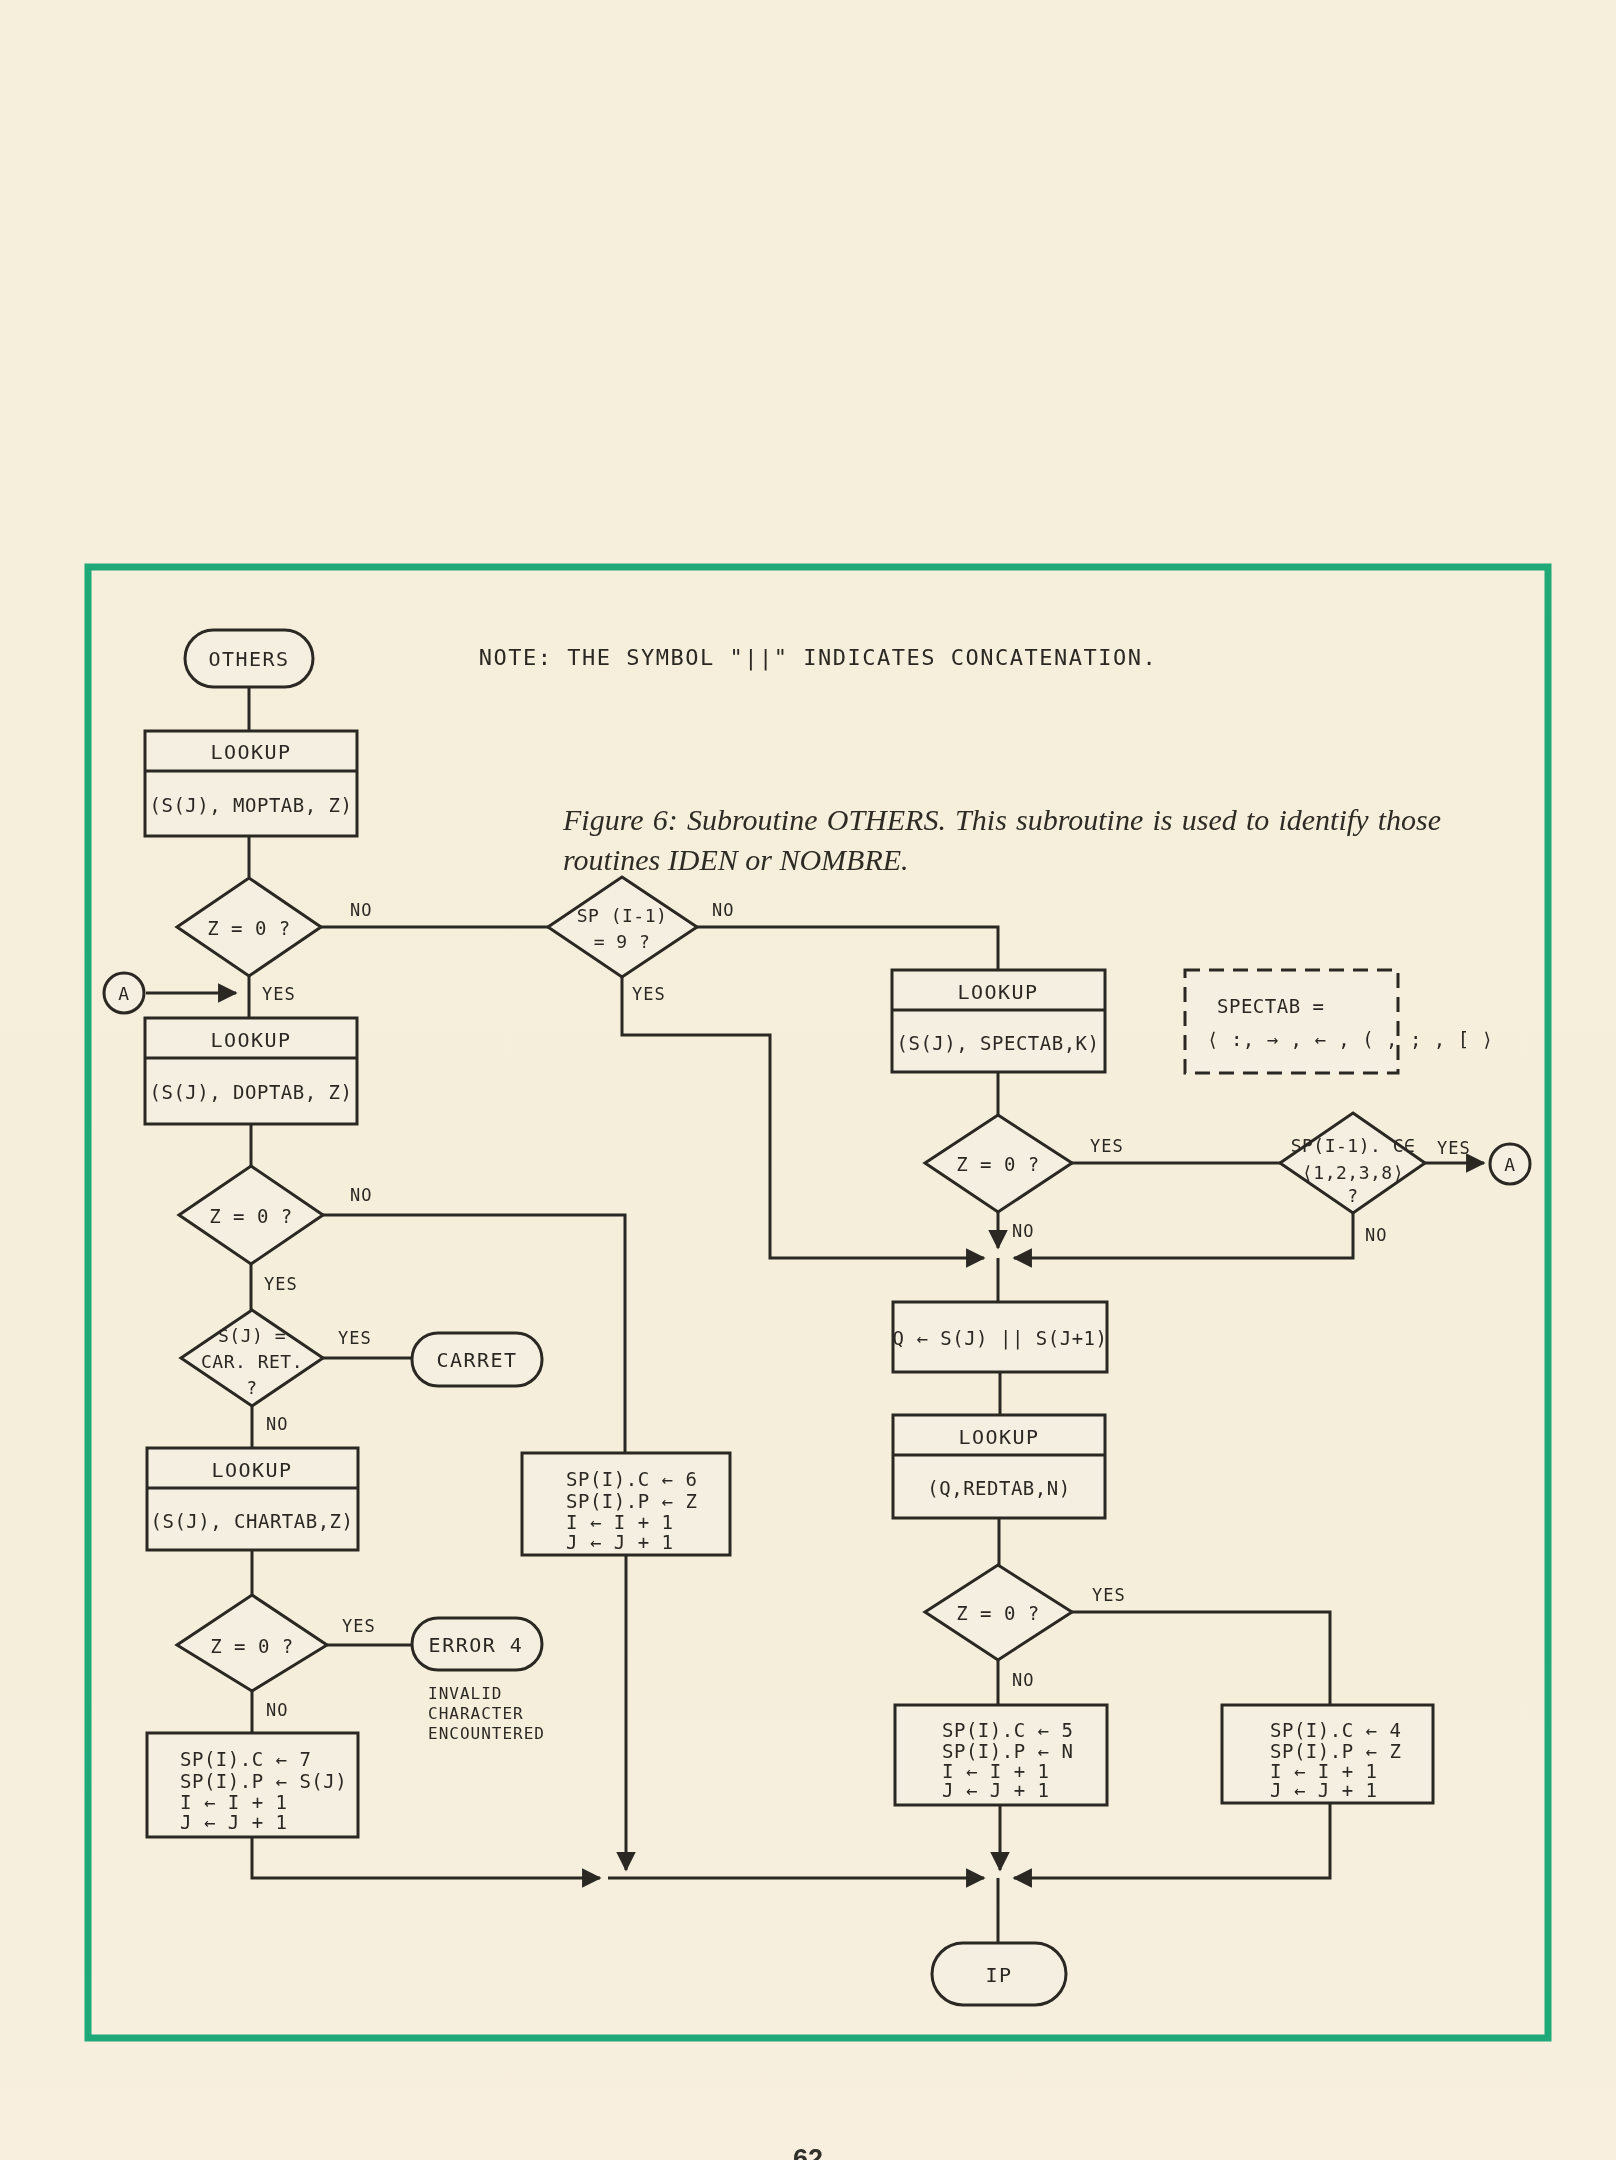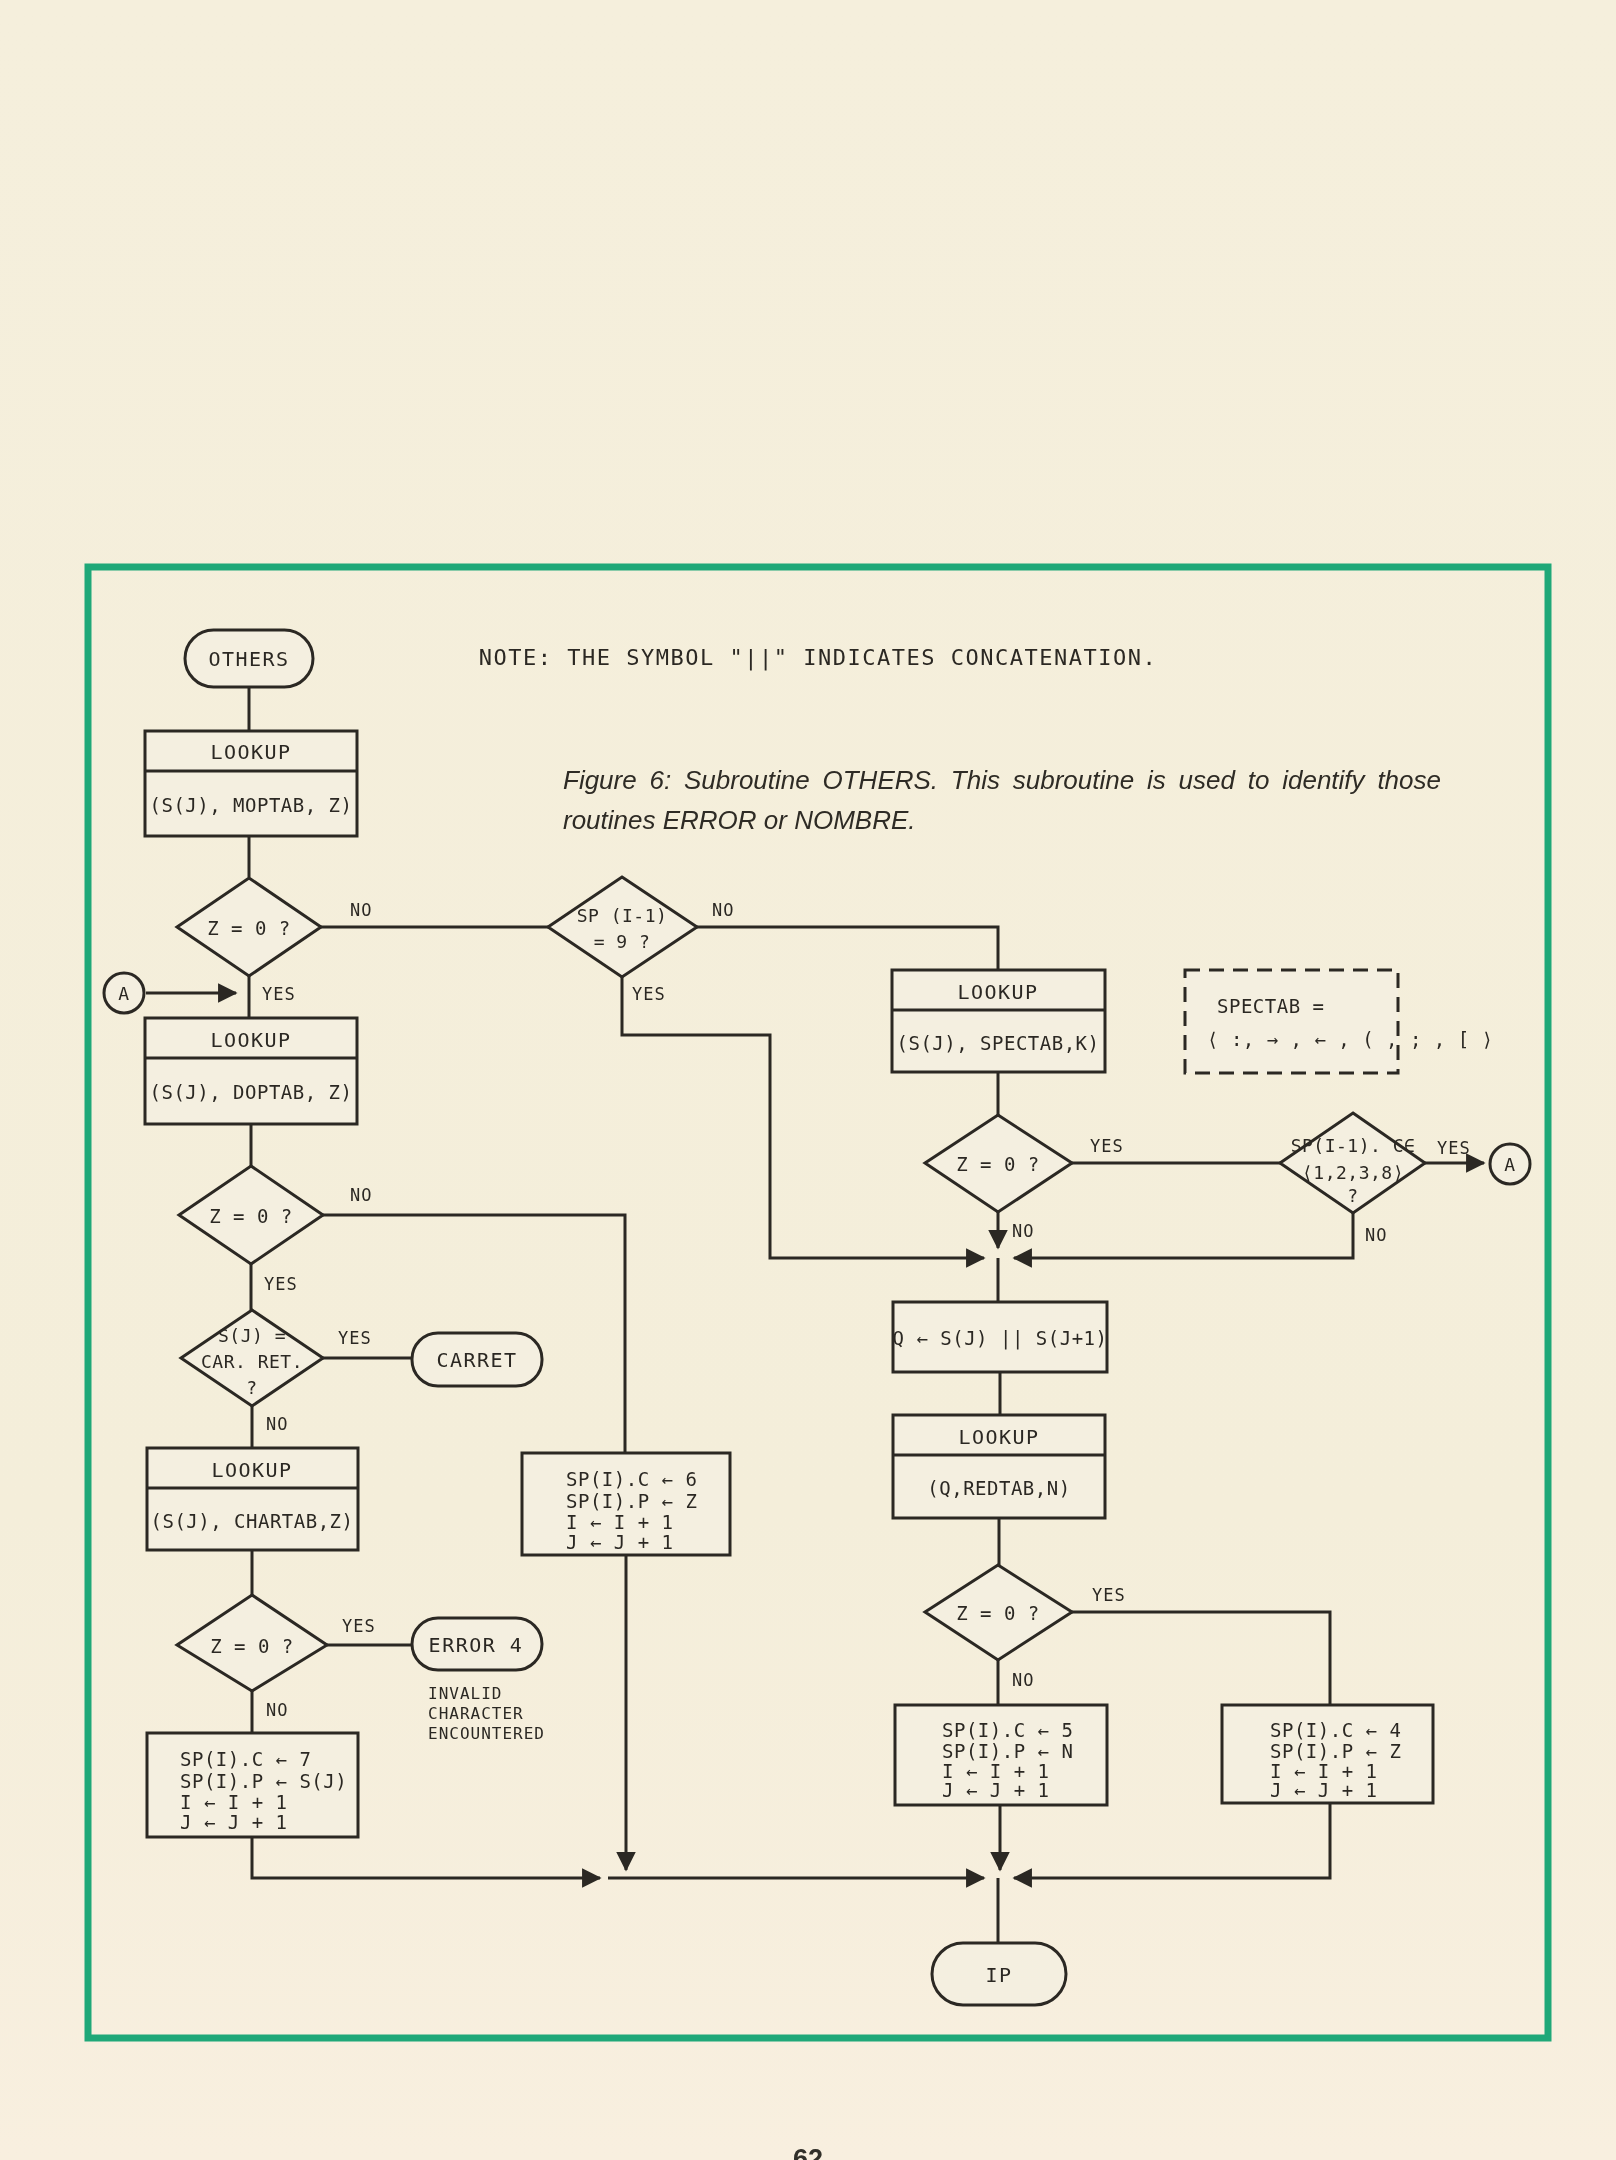--- a/index.html
+++ b/index.html
@@ -16,24 +16,24 @@
   .note{
     position:absolute;
     left:88px;top:645px;width:1460px;
     text-align:center;
     font-family:"DejaVu Sans Mono", monospace;
     font-size:22px;letter-spacing:1.5px;
     color:#2b2823;
   }
   .caption{
     position:absolute;
-    left:563px;top:760px;width:878px;
-    font-family:Liberation Sans, sans-serif;
+    left:563px;top:800px;width:878px;
+    font-family:Liberation Serif, serif;
     font-style:italic;
-    font-size:26px;line-height:40px;
+    font-size:30px;line-height:40px;
     color:#2e2b25;
   }
   .caption .just{display:block;text-align:justify;text-align-last:justify;}
   .caption .last{display:block;text-align:left;}
   .pageno{
     position:absolute;
     left:0;top:2097px;width:1616px;
     text-align:center;
     font-family:"Liberation Sans", sans-serif;
     font-weight:bold;font-size:27px;color:#32302a;margin-top:47px;
@@ -52,21 +52,21 @@
 </style>
 </head>
 <body>
 
 <div id="page">
 
   <div class="note">NOTE: THE SYMBOL "||" INDICATES CONCATENATION.</div>
 
   <div class="caption">
     <span class="just">Figure 6: Subroutine OTHERS. This subroutine is used to identify those</span>
-    <span class="last">routines ERROR or NOMBRE.</span>
+    <span class="last">routines IDEN or NOMBRE.</span>
   </div>
 
   <svg id="chart-svg" width="1616" height="2160" viewBox="0 0 1616 2160">
     <defs>
       <marker id="arr" viewBox="0 0 10 10" refX="9.2" refY="5" markerWidth="6.5" markerHeight="6.5" orient="auto-start-reverse">
         <path d="M0,0 L10,5 L0,10 z" fill="#2b2823"></path>
       </marker>
     </defs>
 
     <rect x="88" y="567" width="1460" height="1471" fill="none" stroke="#1fa878" stroke-width="7"></rect>

